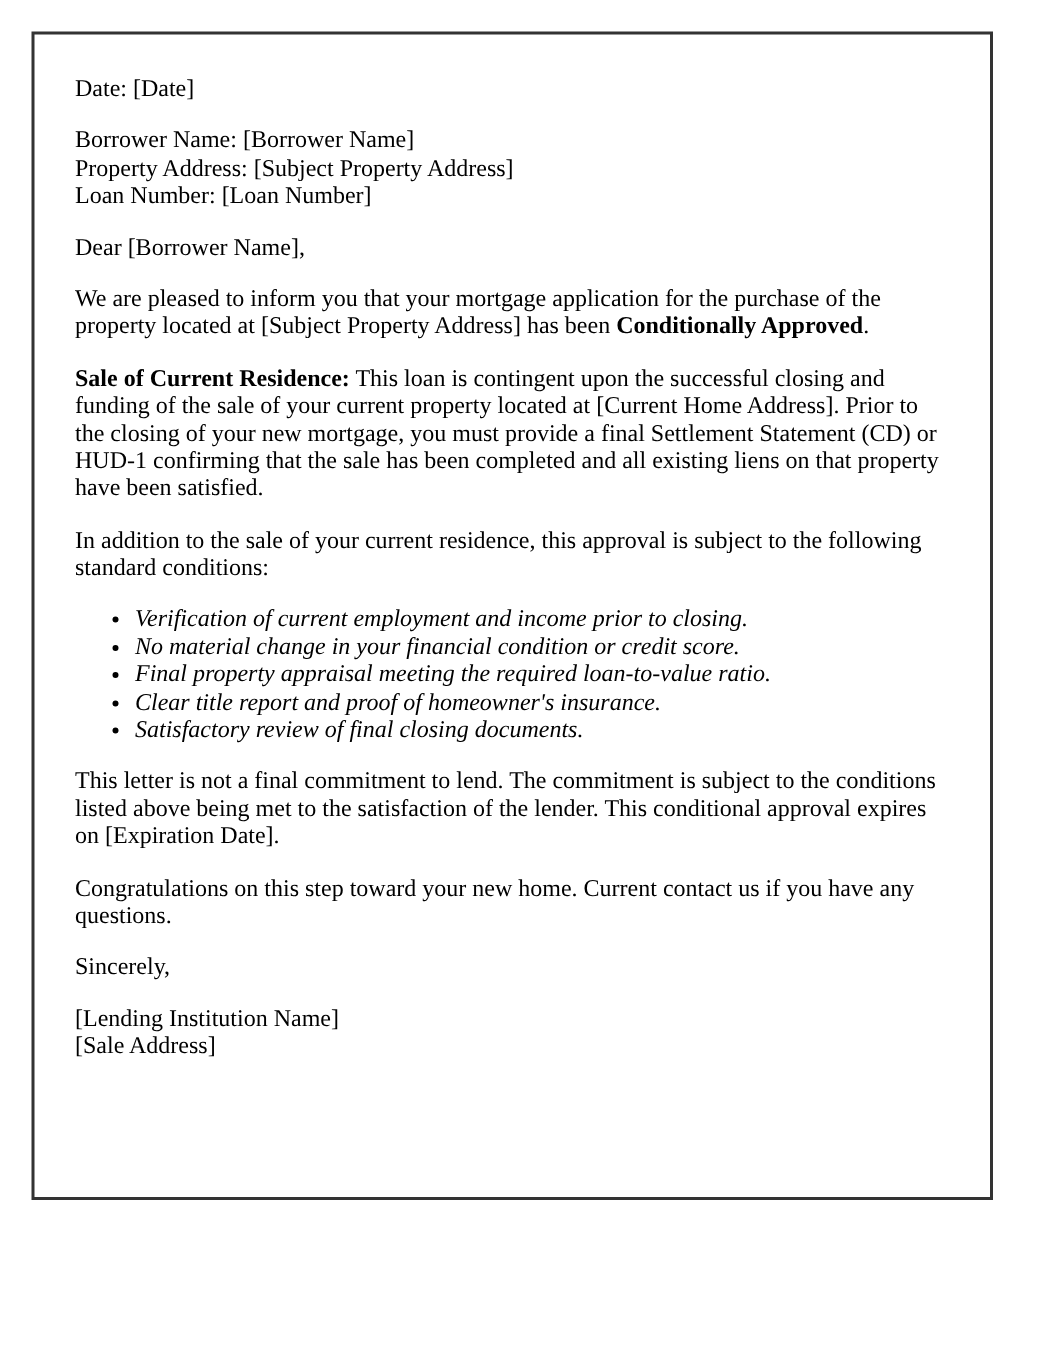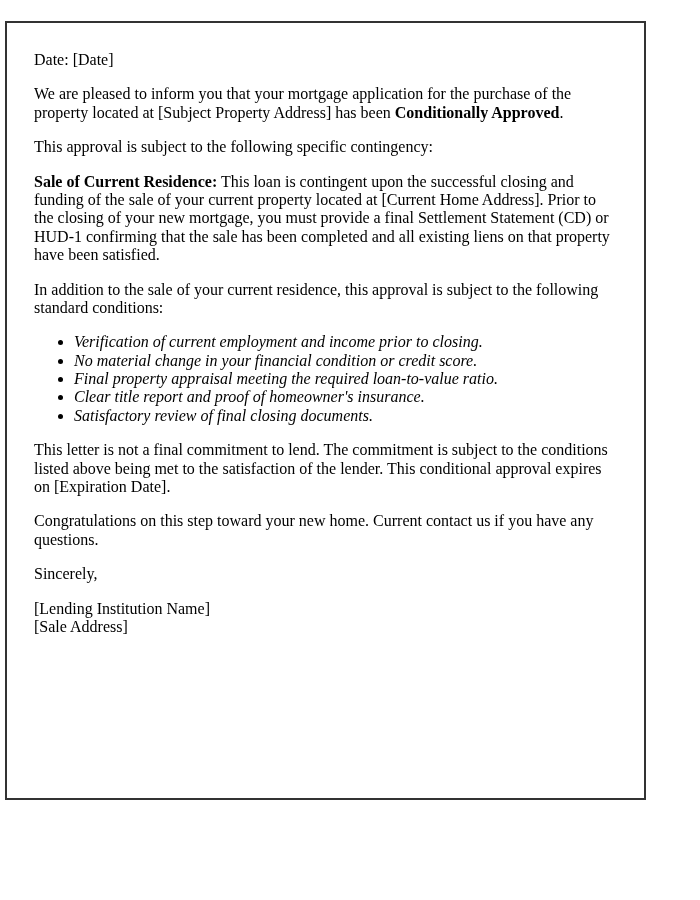--- a/index.html
+++ b/index.html
@@ -11,21 +11,21 @@
     width: 700px;
     height: 900px;
     position: relative;
     font-family: "Liberation Serif", "DejaVu Serif", serif;
     font-size: 16px;
     line-height: 1.15;
     color: #000000;
   }
   .letter {
     position: absolute;
-    left: 5px;
+    left: 21px;
     top: 21px;
     width: 641px;
     height: 779px;
     box-sizing: border-box;
     border: 2px solid #333333;
     padding: 28px 27px;
     overflow: hidden;
     background: #ffffff;
   }
   .para {
@@ -48,25 +48,30 @@
     font-style: italic;
   }
 </style>
 </head>
 <body>
 
 <div class="letter">
 
   <p class="para">Date: [Date]</p>
 
+  <div class="para">
+    <div class="line">Borrower Name: [Borrower Name]</div>
+    <div class="line">Property Address: [Subject Property Address]</div>
+    <div class="line">Loan Number: [Loan Number]</div>
+  </div>
 
+  <p class="para">Dear [Borrower Name],</p>
 
   <p class="para"><span>We are pleased to inform you that your mortgage application for the purchase of the property located at [Subject Property Address] has been </span><b>Conditionally Approved</b><span>.</span></p>
 
-  <p class="para">This approval is subject to the following specific contingency:</p>
 
   <p class="para"><b>Sale of Current Residence:</b><span> This loan is contingent upon the successful closing and funding of the sale of your current property located at [Current Home Address]. Prior to the closing of your new mortgage, you must provide a final Settlement Statement (CD) or HUD-1 confirming that the sale has been completed and all existing liens on that property have been satisfied.</span></p>
 
   <p class="para">In addition to the sale of your current residence, this approval is subject to the following standard conditions:</p>
 
   <ul class="conditions">
     <li>Verification of current employment and income prior to closing.</li>
     <li>No material change in your financial condition or credit score.</li>
     <li>Final property appraisal meeting the required loan-to-value ratio.</li>
     <li>Clear title report and proof of homeowner's insurance.</li>

